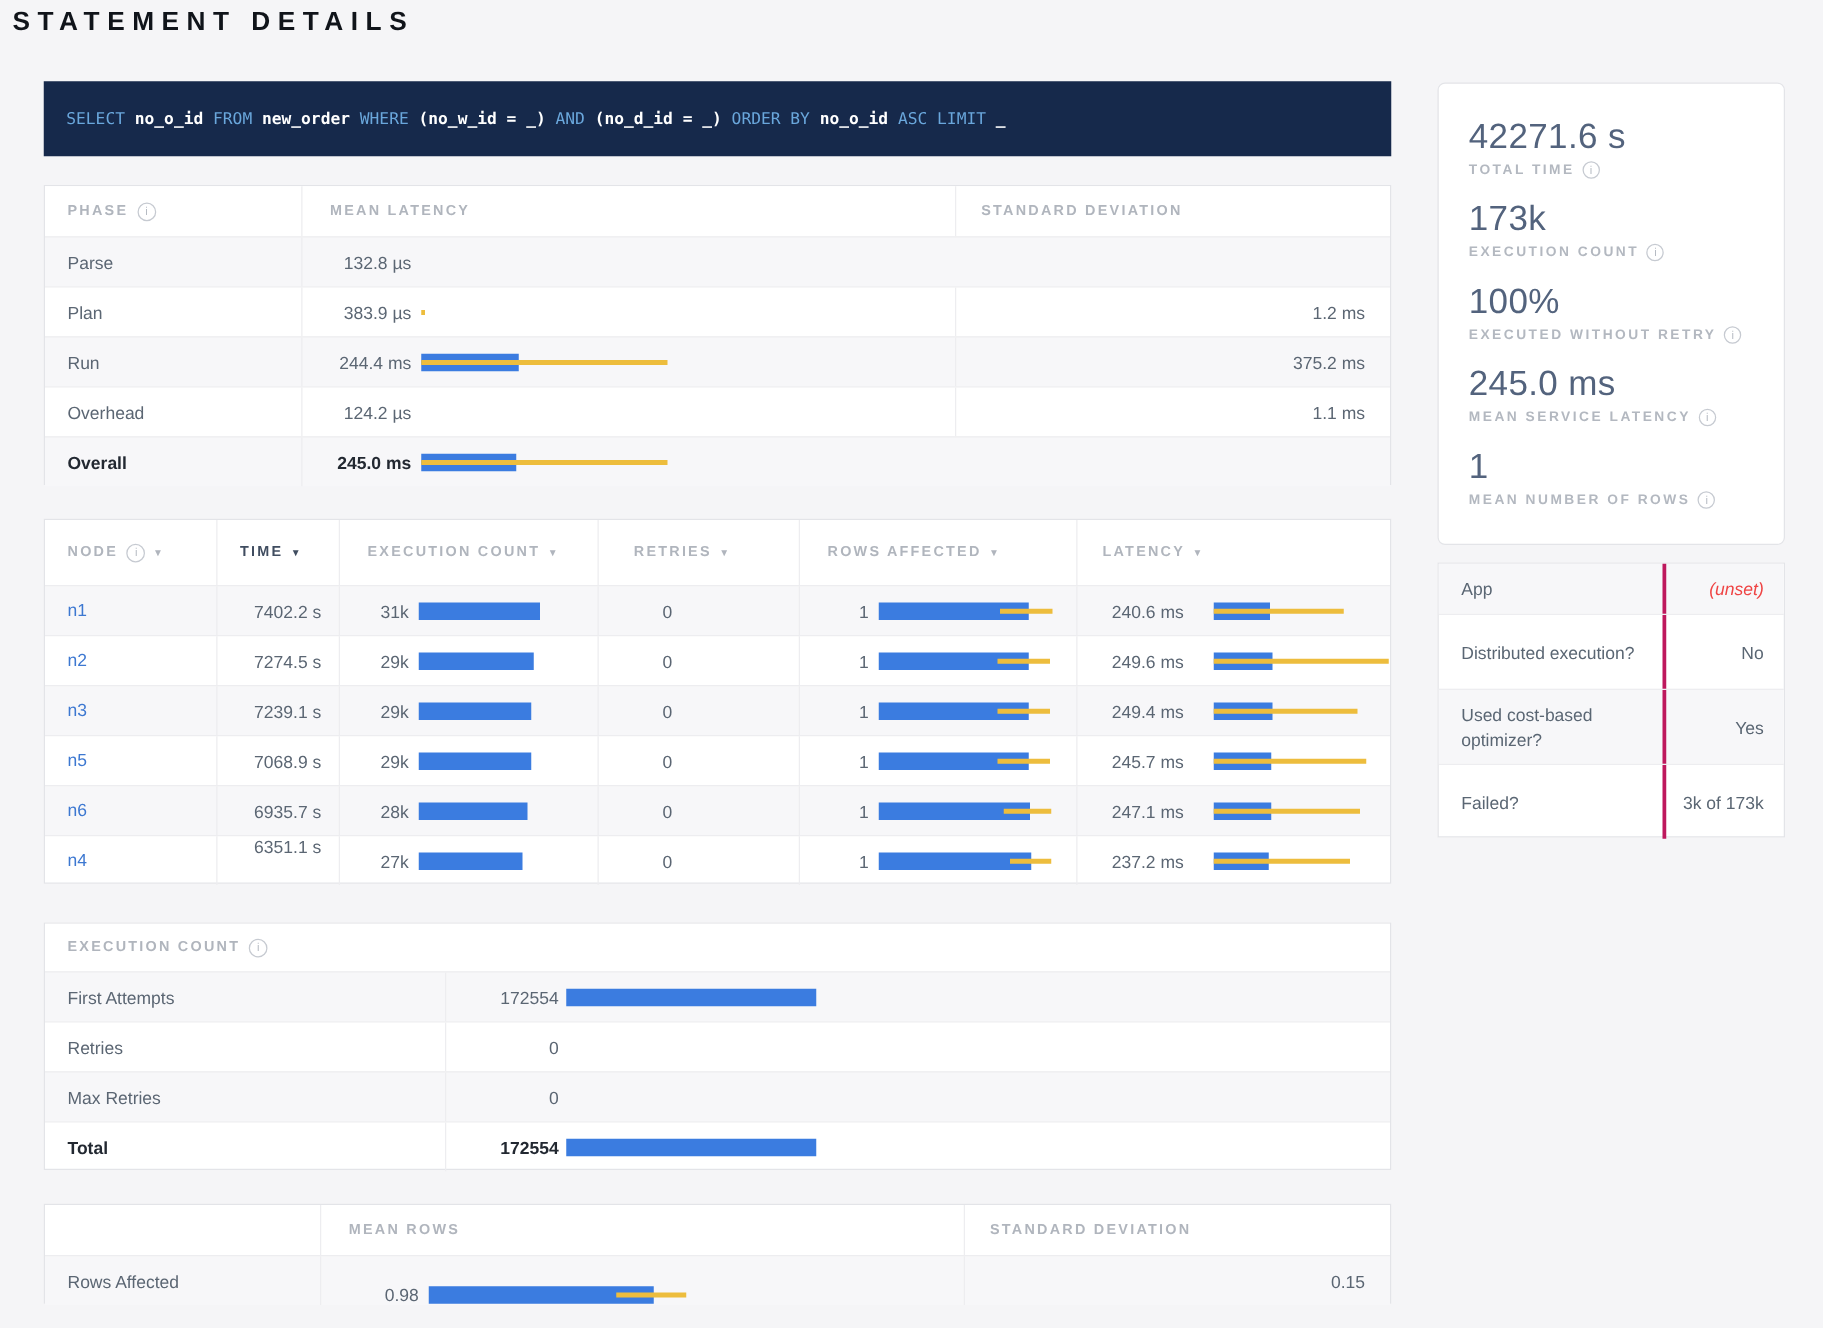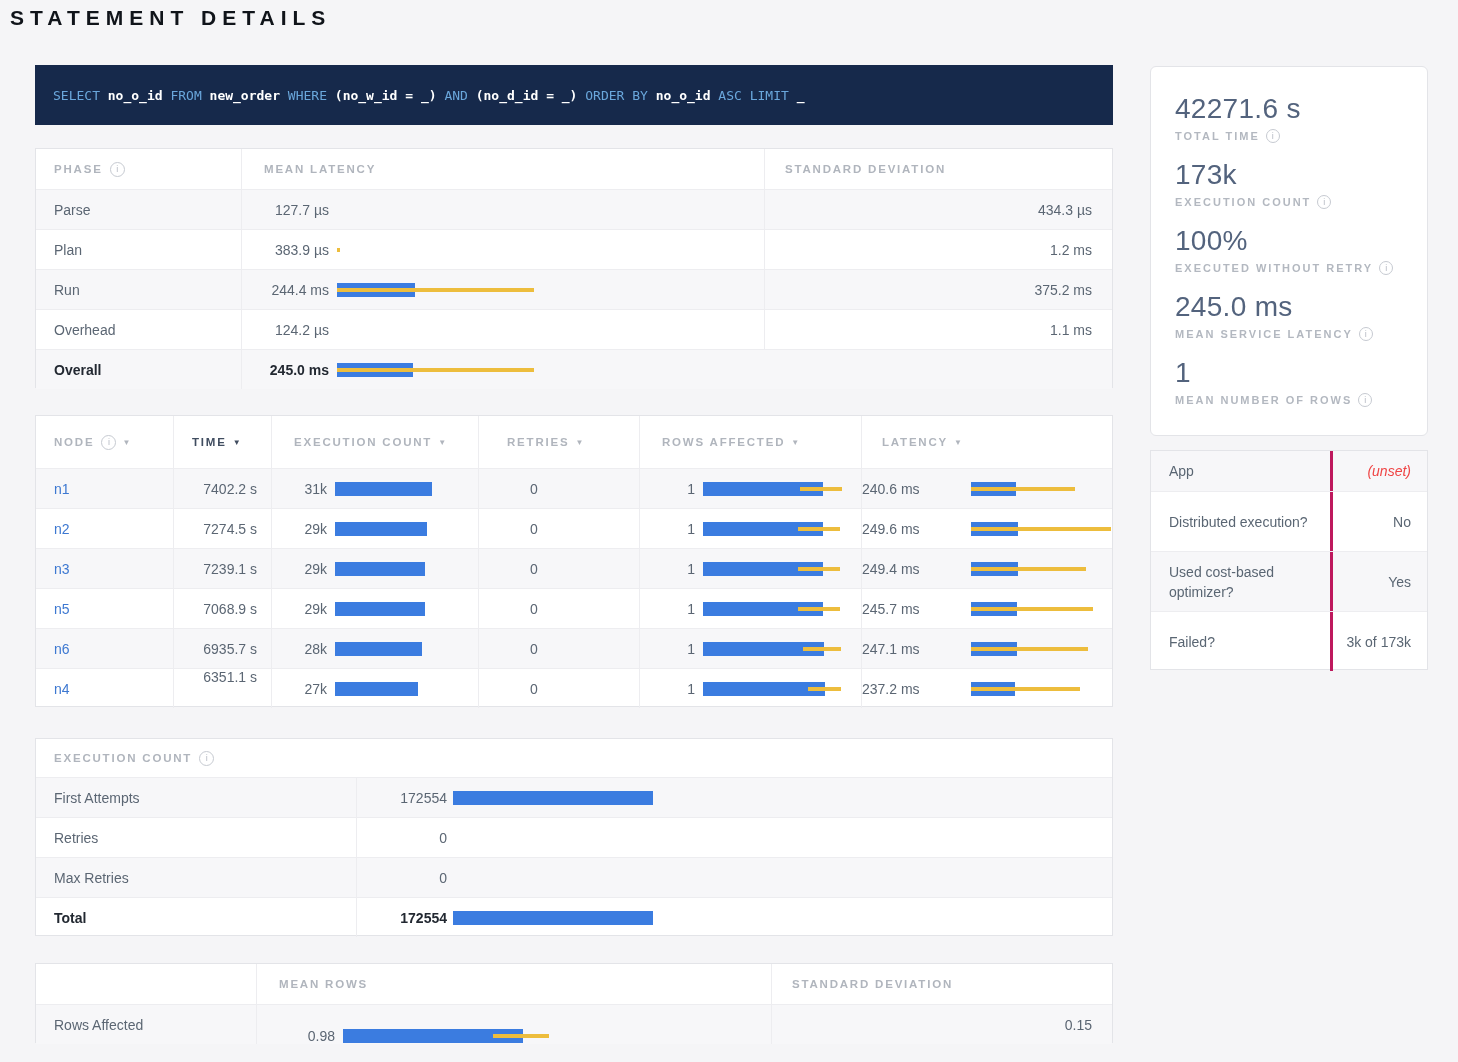--- a/index.html
+++ b/index.html
@@ -63,21 +63,21 @@
   .n-c2h{ justify-content:flex-start; padding-left:18px; }
   .n-c3{ width:207px; display:flex; align-items:center; }
   .n-c3 .val{ width:55px; text-align:right; margin-right:8px; }
   .n-c3h{ padding-left:22px; }
   .n-c4{ width:161px; display:flex; justify-content:center; padding-right:50px; }
   .n-c4h{ justify-content:flex-start; padding-left:28px; padding-right:0; }
   .n-c5{ width:222px; display:flex; align-items:center; }
   .n-c5 .val{ width:55px; text-align:right; margin-right:8px; }
   .n-c5h{ padding-left:22px; }
   .n-c6{ width:251px; display:flex; align-items:center; }
-  .n-c6 .val{ width:85px; text-align:left; margin-right:24px; }
+  .n-c6 .val{ width:85px; text-align:right; margin-right:24px; }
   .n-c6h{ padding-left:20px; }
   
   #exec-table{ left:35px; top:738px; width:1078px; height:198px; }
   #exec-table .thead{ height:38px; padding-left:18px; }
   .e-c1{ width:320px; padding-left:18px; }
   .e-c2{ width:756px; display:flex; align-items:center; }
   .e-c2 .val{ width:90px; text-align:right; margin-right:6px; }
   
   #rows-table{ left:35px; top:963px; width:1078px; height:80px; }
   #rows-table .thead{ height:40px; }
@@ -125,29 +125,26 @@
       <div class="hcell p-c1">
           <span>PHASE</span>
           <span class="info">i</span>
         </div>
       <div class="hcell p-c2 p-c2h vline">MEAN LATENCY</div>
       <div class="hcell p-c3 p-c3h vline">STANDARD DEVIATION</div>
     </div>
     <div class="trow alt">
       <div class="p-c1 lbl">Parse</div>
       <div class="p-c2 vline" style="height:100%;">
-        <span class="val">127.7 µs</span>
+        <span class="val">132.8 µs</span>
         <div class="barbox barpad">
             <div class="bblue" style="width: 0px;"></div>
             <div class="byel" style="width: 0px;"></div>
           </div>
       </div>
-      <div class="p-c3 vline" style="height:100%;align-items:center;">
-          <span class="val">434.3 µs</span>
-        </div>
     </div>
     <div class="trow">
       <div class="p-c1 lbl">Plan</div>
       <div class="p-c2 vline" style="height:100%;">
         <span class="val">383.9 µs</span>
         <div class="barbox barpad">
             <div class="bblue" style="width: 0px;"></div>
             <div class="byel" style="width: 3px;"></div>
           </div>
       </div>

